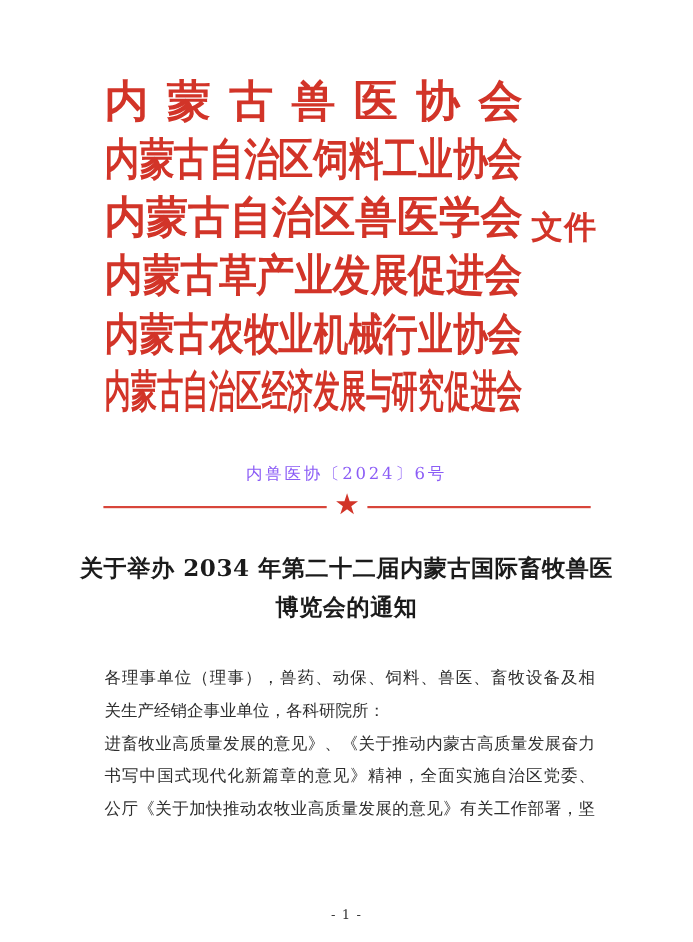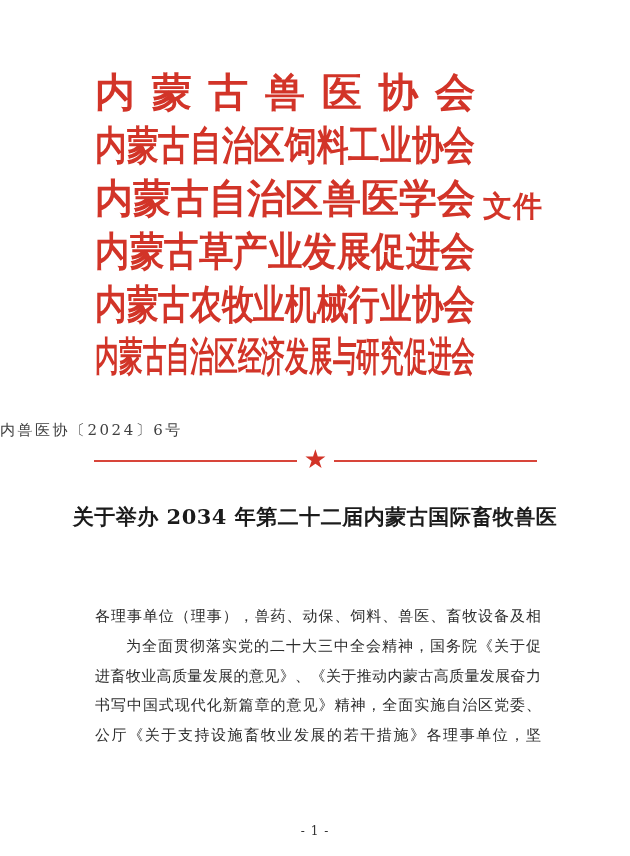--- a/index.html
+++ b/index.html
@@ -46,23 +46,23 @@
     letter-spacing: 1px;
     line-height: 1.1;
   }
 
   
   .doc-number {
     position: absolute;
     left: 0;
     top: 421px;
     width: 100%;
-    text-align: left;
+    text-align: center;
     font-size: 15px;
-    color: #404040;
+    color: #8b5cf6;
     letter-spacing: 2.5px;
   }
 
   
   .divider {
     position: absolute;
     left: 94px;
     top: 448px;
     width: 443px;
     height: 26px;
@@ -223,25 +223,26 @@
   <div class="doc-number">内兽医协〔2024〕6号</div>
 
   <div class="divider">
     <span class="seg"></span>
     <span class="star">★</span>
     <span class="seg"></span>
   </div>
 
   <div class="title-block">
     <div>关于举办 2034 年第二十二届内蒙古国际畜牧兽医</div>
+    <div>博览会的通知</div>
   </div>
 
   <div class="body-text">
       <div class="body-line just">各理事单位（理事），兽药、动保、饲料、兽医、畜牧设备及相</div>
-      <div class="body-line just ind">为全面贯彻落实党的二十大三中全会精神，国务院《关于促</div>
+      <div class="body-line">关生产经销企事业单位，各科研院所：</div>
       <div class="body-line just">进畜牧业高质量发展的意见》、《关于推动内蒙古高质量发展奋力</div>
       <div class="body-line just">书写中国式现代化新篇章的意见》精神，全面实施自治区党委、</div>
-      <div class="body-line just">公厅《关于支持设施畜牧业发展的若干措施》各理事单位，坚</div>
+      <div class="body-line just">公厅《关于加快推动农牧业高质量发展的意见》有关工作部署，坚</div>
     </div>
 
   <div class="page-number">- 1 -</div>
 
 </div>
 
 </body></html>

